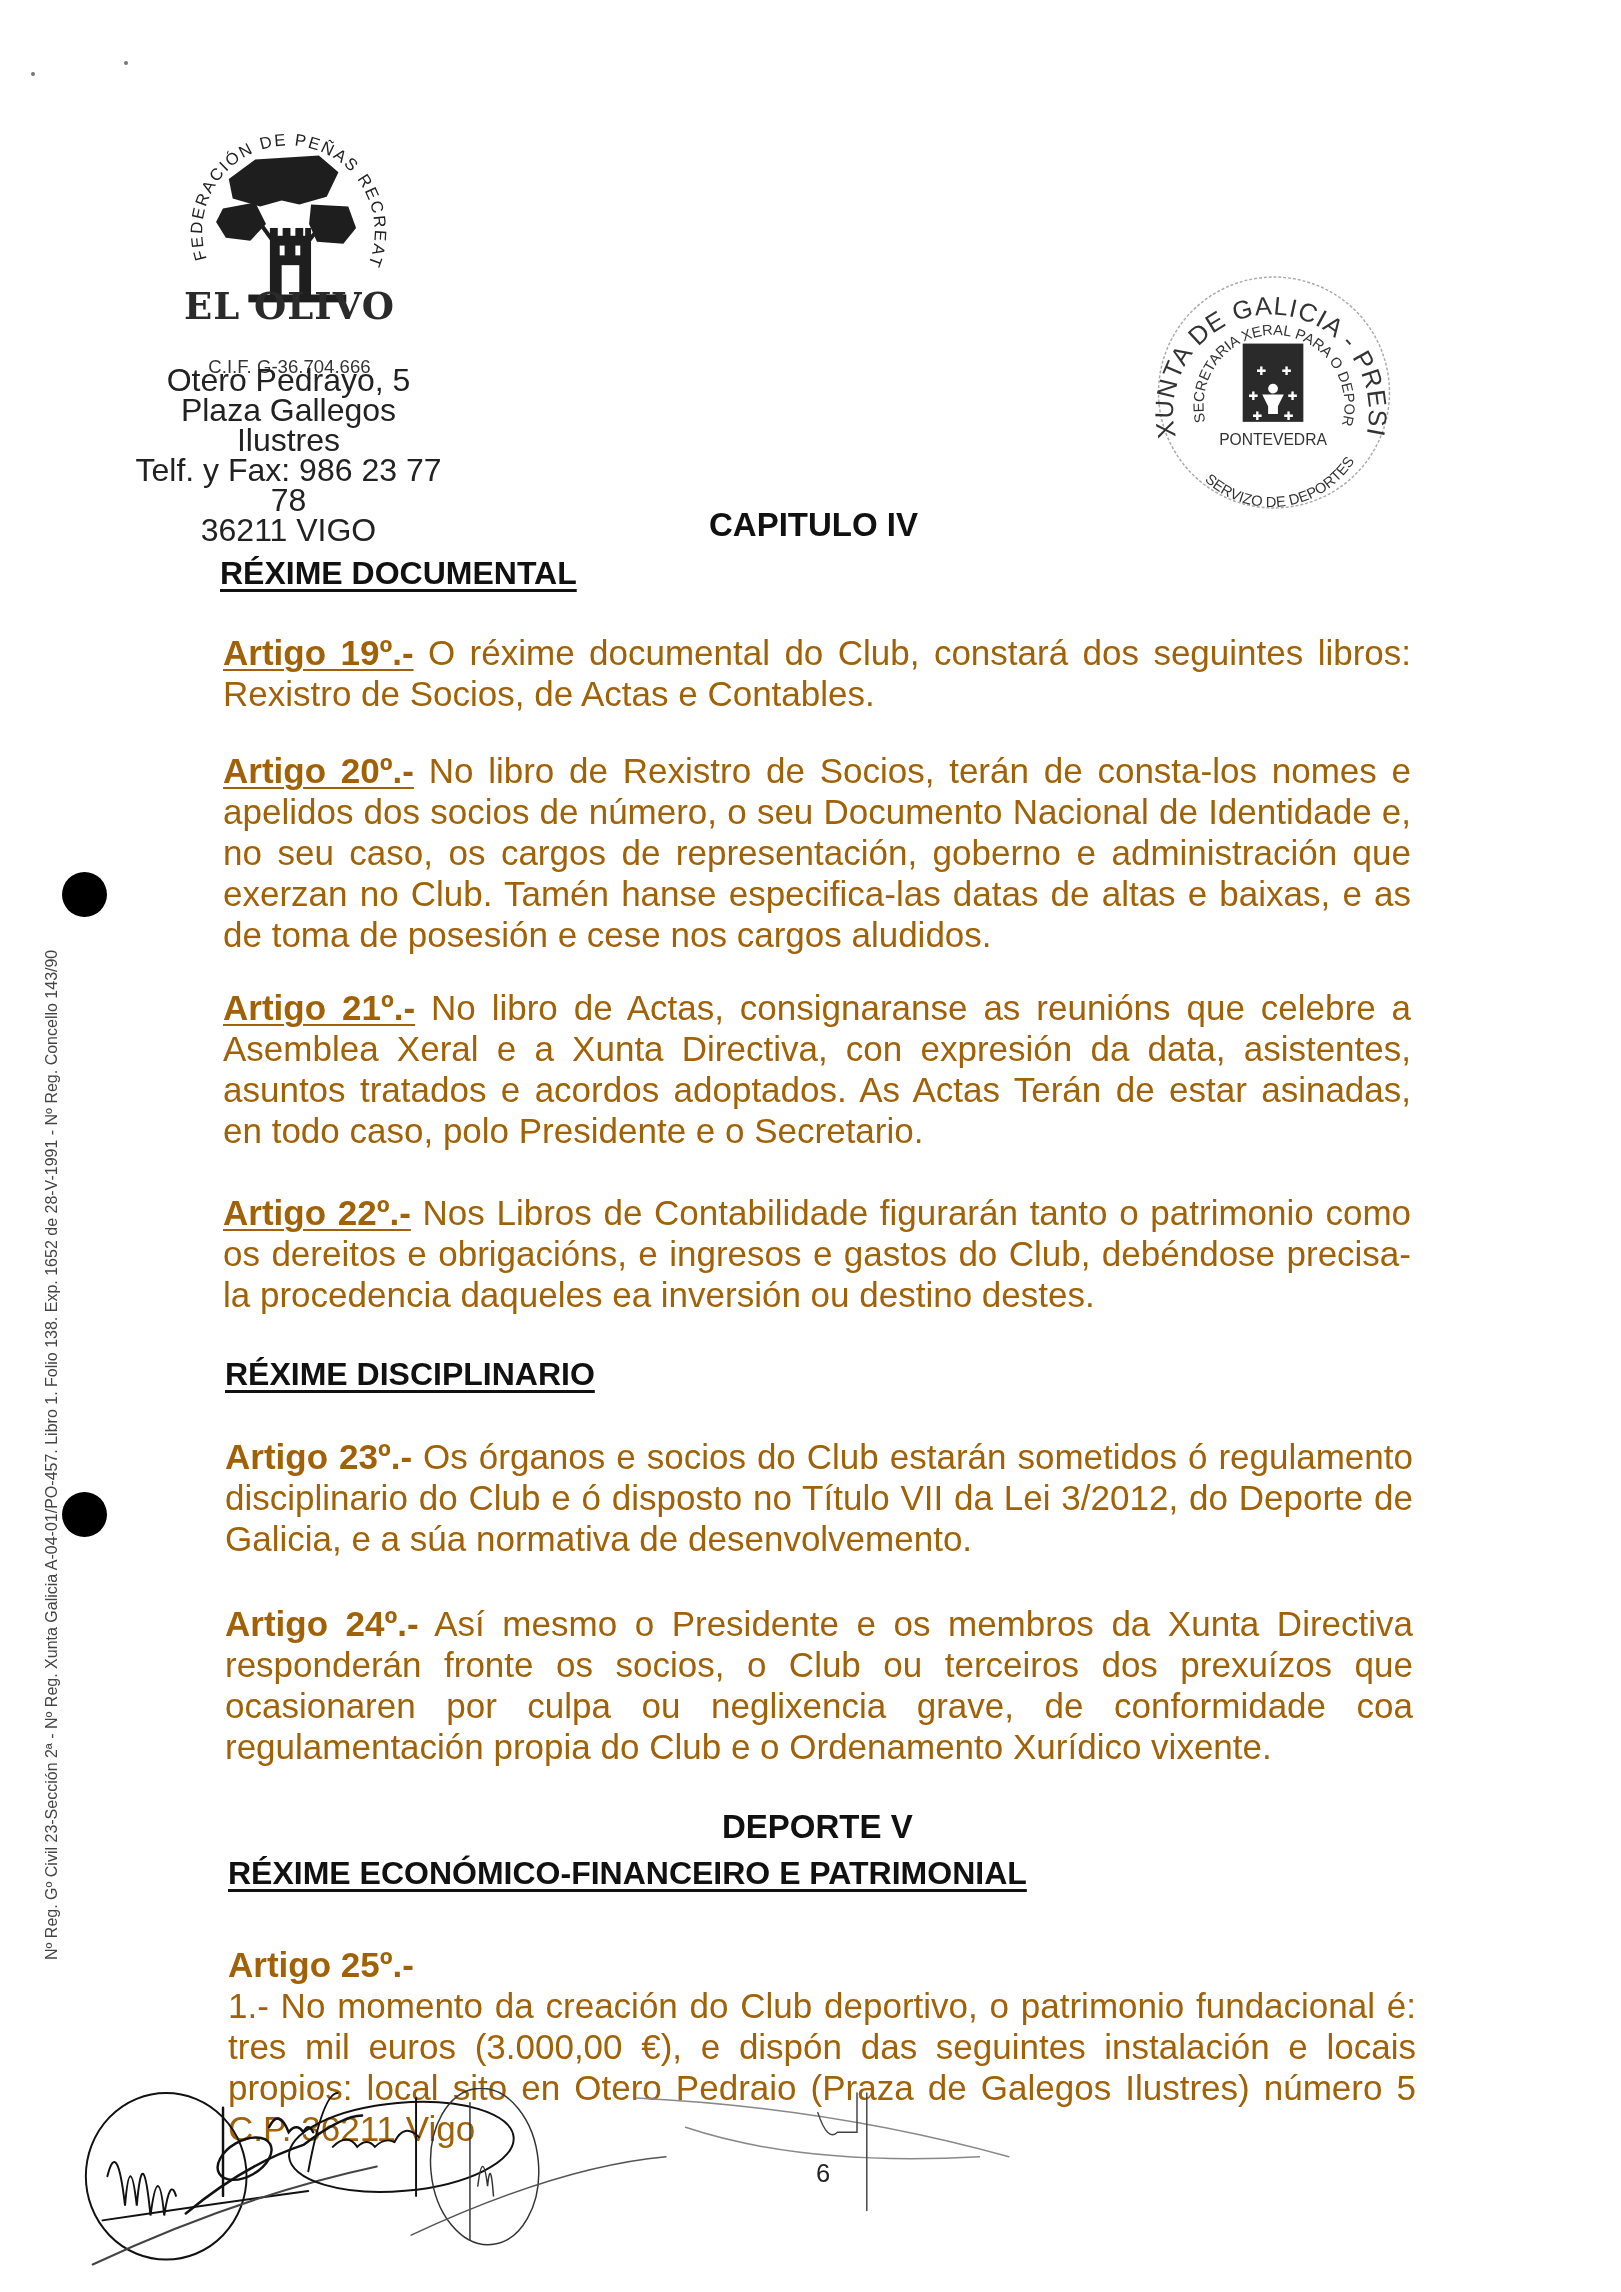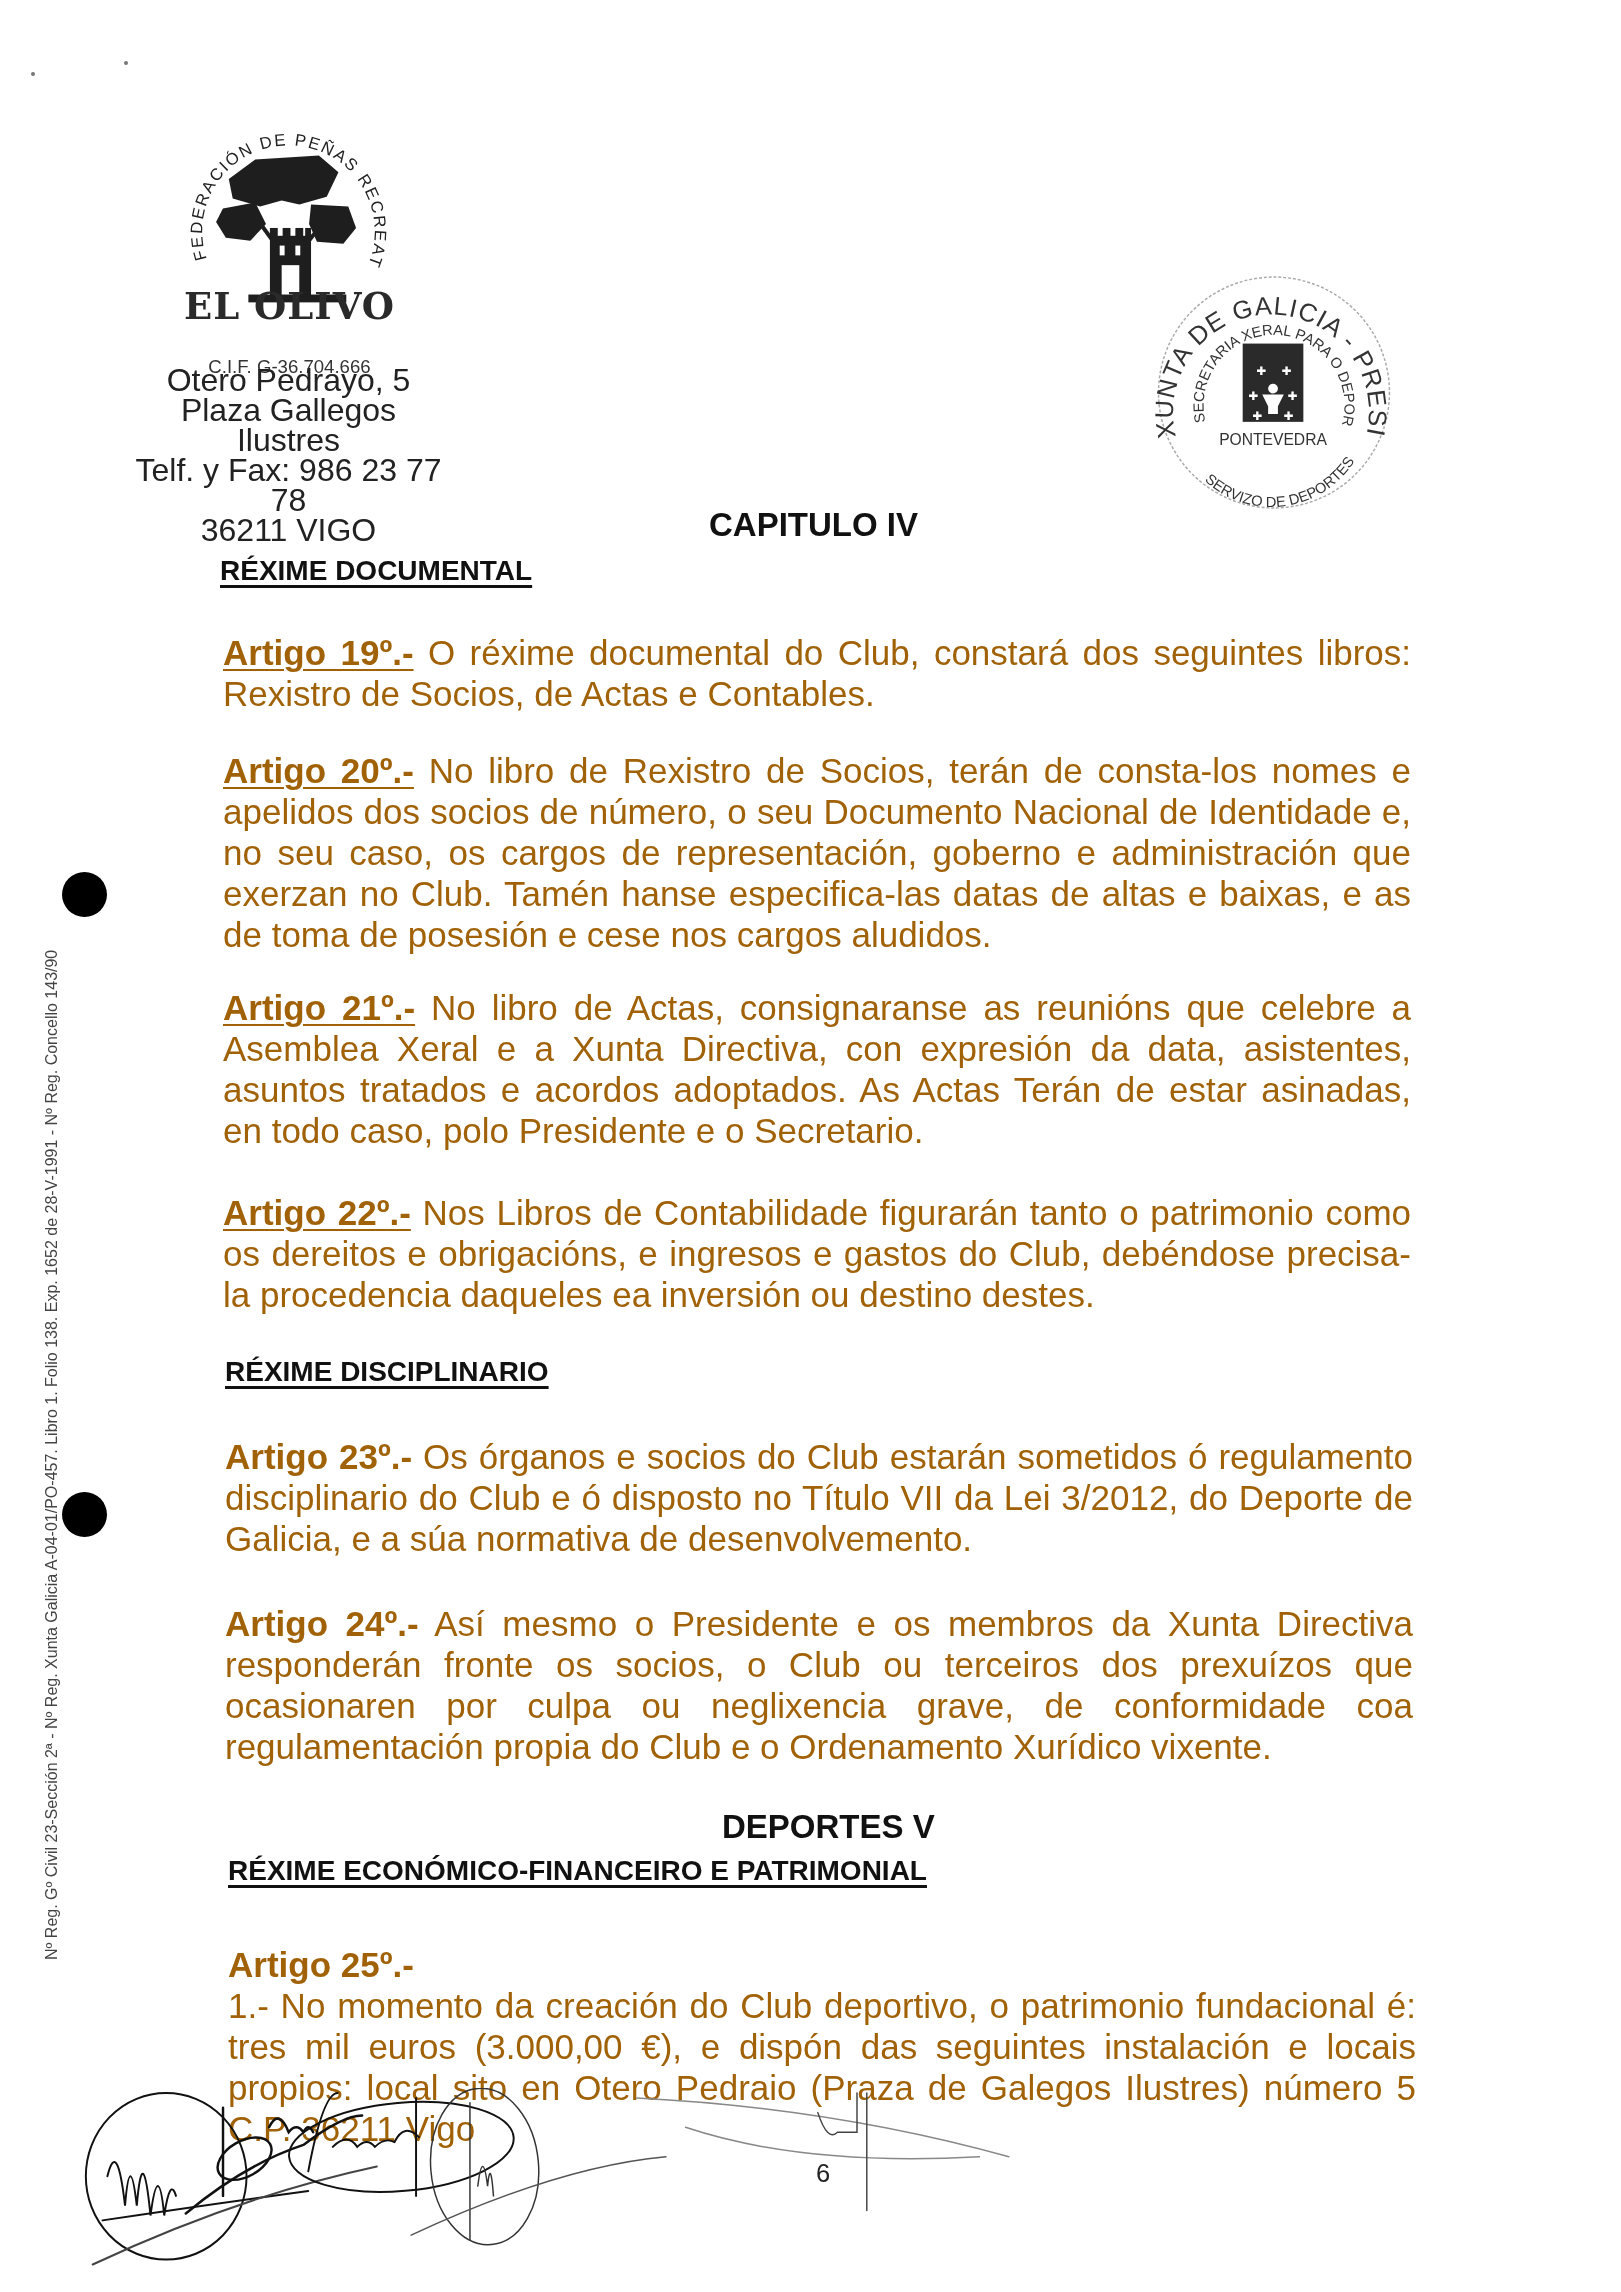--- a/index.html
+++ b/index.html
@@ -23,21 +23,21 @@
     .stamp { left: 1137px; top: 265px; width: 274px; height: 255px; }
 
     
     .side { left: 43px; top: 1960px; transform-origin: 0 0; transform: rotate(-90deg);
       font-size: 16px; color: #444; white-space: nowrap; }
     .punch { width: 45px; height: 45px; border-radius: 50%; background: #000; }
 
     
     .doc { font-family: "Liberation Sans Narrow", "Liberation Sans", sans-serif; }
     .cap { font-weight: bold; font-size: 33px; color: #111; }
-    .sect { font-weight: bold; font-size: 28px; text-decoration: underline; text-decoration-thickness: 2.9px;
+    .sect { font-weight: bold; font-size: 32px; text-decoration: underline; text-decoration-thickness: 2.9px;
       text-underline-offset: 4.9px; color: #111; }
     .para { left: 223px; width: 1188px; font-size: 35px; line-height: 41px; text-align: justify; color: #a16207; }
     .para .lbl { font-weight: bold; }
     .para .lbl.u { text-decoration: underline; text-decoration-thickness: 2px; text-underline-offset: 3.9px; }
 
     .signatures { left: 78px; top: 2088px; width: 1509px; height: 206px; }
     .pagenum { left: 816px; top: 2159px; font-size: 25.5px; color: #222; }
     .speck { width: 3.9px; height: 3.9px; border-radius: 50%; background: #777; }
   </style>
 </head>
@@ -129,21 +129,21 @@
 
 <div class="abs doc sect" style="left:225px;top:1356px;text-align:center;">RÉXIME DISCIPLINARIO</div>
 
 <div class="abs doc para" style="top:1436px;left:225px;">
   <span class="lbl">Artigo 23º.-</span><span> Os órganos e socios do Club estarán sometidos ó regulamento disciplinario do Club e ó disposto no Título VII da Lei 3/2012, do Deporte de Galicia, e a súa normativa de desenvolvemento.</span>
 </div>
 <div class="abs doc para" style="top:1603px;left:225px;">
   <span class="lbl">Artigo 24º.-</span><span> Así mesmo o Presidente e os membros da Xunta Directiva responderán fronte os socios, o Club ou terceiros dos prexuízos que ocasionaren por culpa ou neglixencia grave, de conformidade coa regulamentación propia do Club e o Ordenamento Xurídico vixente.</span>
 </div>
 
-<div class="abs doc cap" style="left:722px;top:1808px;">DEPORTES V</div>
+<div class="abs doc cap" style="left:722px;top:1808px;">DEPORTE V</div>
 <div class="abs doc sect" style="left:228px;top:1855px;">RÉXIME ECONÓMICO-FINANCEIRO E PATRIMONIAL</div>
 
 <div class="abs doc para" style="top:1944px;left:228px;">
   <div class="lbl">Artigo 25º.-</div>
   <div>1.- No momento da creación do Club deportivo, o patrimonio fundacional é: tres mil euros (3.000,00 €), e dispón das seguintes instalación e locais propios: local sito en Otero Pedraio (Praza de Galegos Ilustres) número 5 C.P. 36211 Vigo</div>
 </div>
 
 <svg class="abs signatures" viewBox="0 0 1540 210" fill="none" stroke="#111" stroke-linecap="round">
   <g stroke-width="2">
     <ellipse cx="90" cy="90" rx="82" ry="85"></ellipse>

